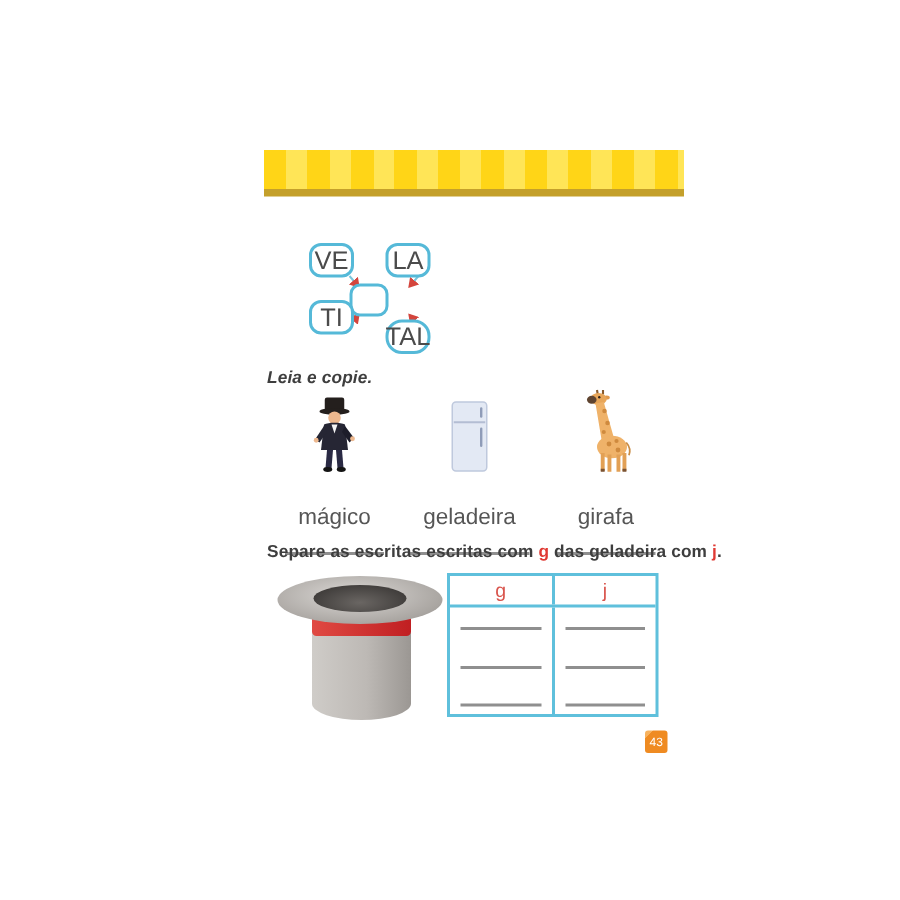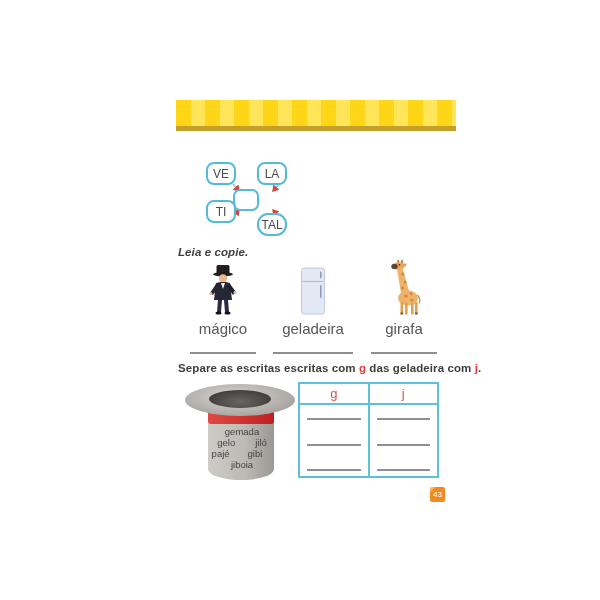--- a/index.html
+++ b/index.html
@@ -25,33 +25,33 @@
   .red { color:#e03a34; }
 
   
   .puzzle { position:absolute; width:120px; height:78px; }
   #puzzle-0 { left:196px; top:162px; }
   #puzzle-1 { left:326px; top:162px; }
   .syl-box {
     position:absolute; width:30px; height:23px; background:#fff;
     border:2px solid #55b9d8; border-radius:8px;
     display:flex; align-items:center; justify-content:center;
-    font-size:12px; color:#4b4b4b;
+    font-size:17px; color:#4b4b4b;
   }
   .syl-tl{left:10px;top:0;} .syl-tr{left:61px;top:0;}
   .syl-bl{left:10px;top:38px;} .syl-br{left:61px;top:51px;border-radius:11px;}
   .syl-center{left:37px;top:27px;width:26px;height:22px;border-radius:7px;}
   .puzzle svg { position:absolute; left:0; top:0; }
 
   
   .copy-row { position:absolute; left:178px; top:258px; display:flex; }
   .copy-col { width:90px; display:flex; flex-direction:column; align-items:center; }
   .copy-col.mid { width:92px; }
   .icon-slot { height:58px; display:flex; align-items:flex-end; justify-content:center; }
-  .copy-word { font-size:15px; color:#565656; margin-top:4px; }
+  .copy-word { font-size:15px; color:#565656; margin-top:20px; }
   .copy-line { width:66px; height:2px; background:#8f8f8f; margin-top:15px; }
   .copy-col.wide .copy-line { width:80px; }
 
   
   .hat { position:absolute; left:183px; top:382px; width:118px; height:102px; }
   .hat-body {
     position:absolute; left:25px; top:38px; width:66px; height:60px;
     background:linear-gradient(90deg,#cfccc8,#bdb9b5 55%,#9b9793);
     border-radius:0 0 33px 33px / 0 0 11px 11px;
   }
@@ -202,36 +202,20 @@
     </div>
   </div>
 
   <p class="instr" id="instr3"><span>Separe as escritas escritas com </span><span class="red">g</span><span> das geladeira com </span><span class="red">j</span><span>.</span></p>
 
   <div class="hat">
     <div class="hat-body"></div>
     <div class="hat-band"></div>
     <div class="hat-brim"></div>
     <div class="hat-hole"></div>
-    <div class="hat-words">
-      <div class="hw-row r1">
-          <span>gemada</span>
-        </div>
-      <div class="hw-row r2">
-          <span>gelo</span>
-          <span>jiló</span>
-        </div>
-      <div class="hw-row r3">
-          <span>pajé</span>
-          <span>gibi</span>
-        </div>
-      <div class="hw-row r4">
-          <span>jiboia</span>
-        </div>
-    </div>
   </div>
 
   <div class="sort-table">
     <div class="sort-head">
       <div class="sort-head-cell first">g</div>
       <div class="sort-head-cell">j</div>
     </div>
     <div class="sort-body">
       <div class="sort-cell first">
         <div class="wline l1"></div>

